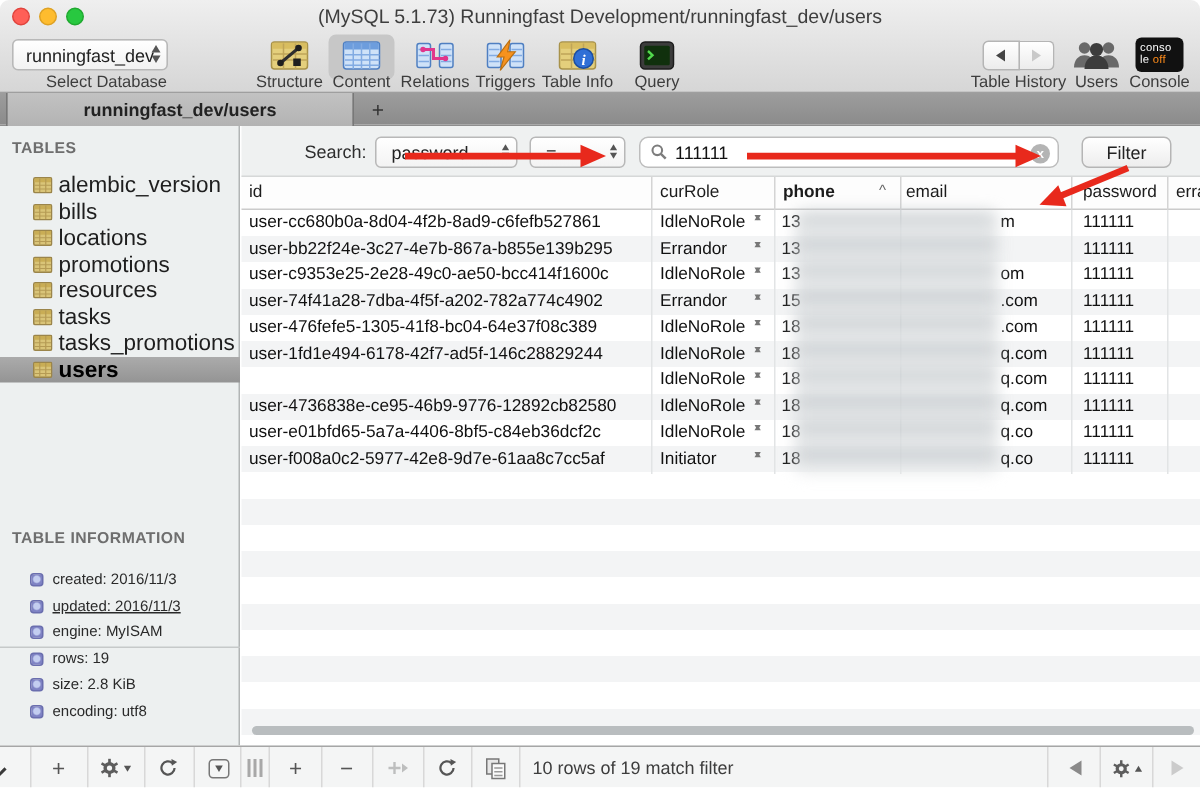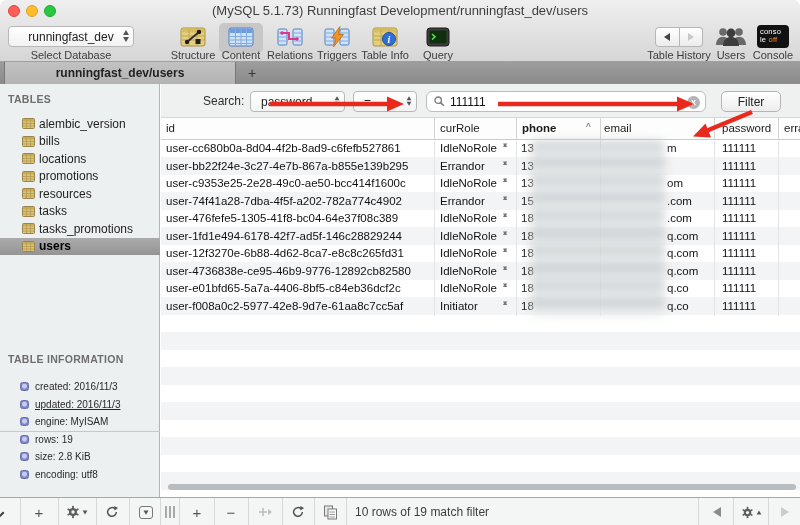--- a/index.html
+++ b/index.html
@@ -4,21 +4,21 @@
 <style>
   * { margin:0; padding:0; box-sizing:border-box; }
   html,body { width:800px; height:525px; background:#fff; font-family:"Liberation Sans",sans-serif; overflow:hidden; }
   #window { position:relative; width:800px; height:525px; background:#fff; border-radius:6px 6px 0 0; overflow:hidden; }
 
   
   #chrome { position:absolute; left:0; top:0; width:800px; height:62px;
             background:linear-gradient(#efefef,#d6d6d6); border-bottom:1px solid #9f9f9f; }
   .tl { position:absolute; top:5px; width:12px; height:12px; border-radius:50%; }
   #title { position:absolute; top:3px; left:0; width:800px; text-align:center; font-size:13px; color:#3e3e3e; white-space:nowrap; }
-  #dbsel { position:absolute; left:8px; top:26px; width:126px; height:21px; background:linear-gradient(#fff,#f2f2f2);
+  #dbsel { position:absolute; left:8px; top:26px; width:104px; height:21px; background:linear-gradient(#fff,#f2f2f2);
            border:1px solid #b8b8b8; border-radius:4px; font-size:12px; color:#222;
            display:flex; align-items:center; justify-content:center; }
   #dbsel .stepper { position:absolute; right:4px; top:3px; display:flex; flex-direction:column; gap:2px; }
   .tri-u { width:0; height:0; border-left:3.5px solid transparent; border-right:3.5px solid transparent; border-bottom:5px solid #555; }
   .tri-d { width:0; height:0; border-left:3.5px solid transparent; border-right:3.5px solid transparent; border-top:5px solid #555; }
   .tbar-label { position:absolute; top:49px; font-size:11px; color:#3d3d3d; text-align:center; white-space:nowrap; }
   .tbar-icon { position:absolute; top:26px; }
   #sel-bg { position:absolute; left:219px; top:23px; width:44px; height:30px; background:#c7c7c7; border-radius:5px; }
   #seg-hist { position:absolute; left:655px; top:27px; width:48px; height:20px; display:flex; }
   #seg-hist .seg { flex:1; background:linear-gradient(#fff,#ececec); border:1px solid #b5b5b5; display:flex; align-items:center; justify-content:center; }
@@ -33,21 +33,21 @@
   
   #tabbar { position:absolute; left:0; top:62px; width:800px; height:22px; background:linear-gradient(#9d9d9d,#8b8b8b); border-bottom:1px solid #8e8e8e; }
   #tab-active { position:absolute; left:4px; top:0; width:232px; height:22px; background:linear-gradient(#c2c2c2,#b3b3b3);
                 border-left:1px solid #787878; border-right:1px solid #787878;
                 display:flex; align-items:center; justify-content:center; font-size:12px; font-weight:bold; color:#222; }
   #tab-plus { position:absolute; left:240px; top:0; width:24px; height:22px; color:#333; font-size:14px; display:flex; align-items:center; justify-content:center; }
 
   
   #sidebar { position:absolute; left:0; top:84px; width:160px; height:413px; background:#edf0f0; border-right:1px solid #b2b5b5; }
   .side-h { position:absolute; left:8px; font-size:10.5px; font-weight:bold; color:#6e6e6e; letter-spacing:.3px; }
-  .side-item { position:absolute; left:0; width:160px; height:17.5px; display:flex; align-items:center; font-size:12px; color:#1e1e1e; }
+  .side-item { position:absolute; left:0; width:160px; height:17.5px; display:flex; align-items:center; font-size:15px; color:#1e1e1e; }
   .side-item .ti { margin:0 4px 0 22px; display:flex; }
   .side-item.selected { background:linear-gradient(#ababab,#949494); font-weight:bold; color:#000; }
   #side-div { position:absolute; left:0; top:347px; width:160px; border-top:1px solid #c6c9c9; }
   .info-item { position:absolute; left:20px; height:17px; display:flex; align-items:center; font-size:10px; color:#2a2a2a; }
   .bullet { width:9px; height:9px; border-radius:2.5px; margin-right:6px; flex:0 0 9px;
             background:radial-gradient(circle at 50% 45%, #c3cdf0 0 2px, #7f83c4 3px); border:1px solid #6a6eae; }
 
   
   #content { position:absolute; left:161px; top:84px; width:639px; height:413px; background:#fff; }
   #filterbar { position:absolute; left:0; top:0; width:639px; height:34px; background:#eff1f1; border-bottom:1px solid #d6d8d8; }
@@ -436,21 +436,20 @@
           <span class="c-role">IdleNoRole</span>
           <span class="role-stepper">
             <span class="tri-u" style="border-bottom-color:#777;"></span>
             <span class="tri-d" style="border-top-color:#777;"></span>
           </span>
           <span class="c-ph">18</span>
           <span class="c-em">q.com</span>
           <span class="c-pw">111111</span>
         </div>
         <div class="drow" style="top: 105px;">
-          <span class="c-id">user-12f3270e-6b88-4d62-8ca7-e8c8c265fd31</span>
           <span class="c-role">IdleNoRole</span>
           <span class="role-stepper">
             <span class="tri-u" style="border-bottom-color:#777;"></span>
             <span class="tri-d" style="border-top-color:#777;"></span>
           </span>
           <span class="c-ph">18</span>
           <span class="c-em">q.com</span>
           <span class="c-pw">111111</span>
         </div>
         <div class="drow" style="top: 122.5px;">

